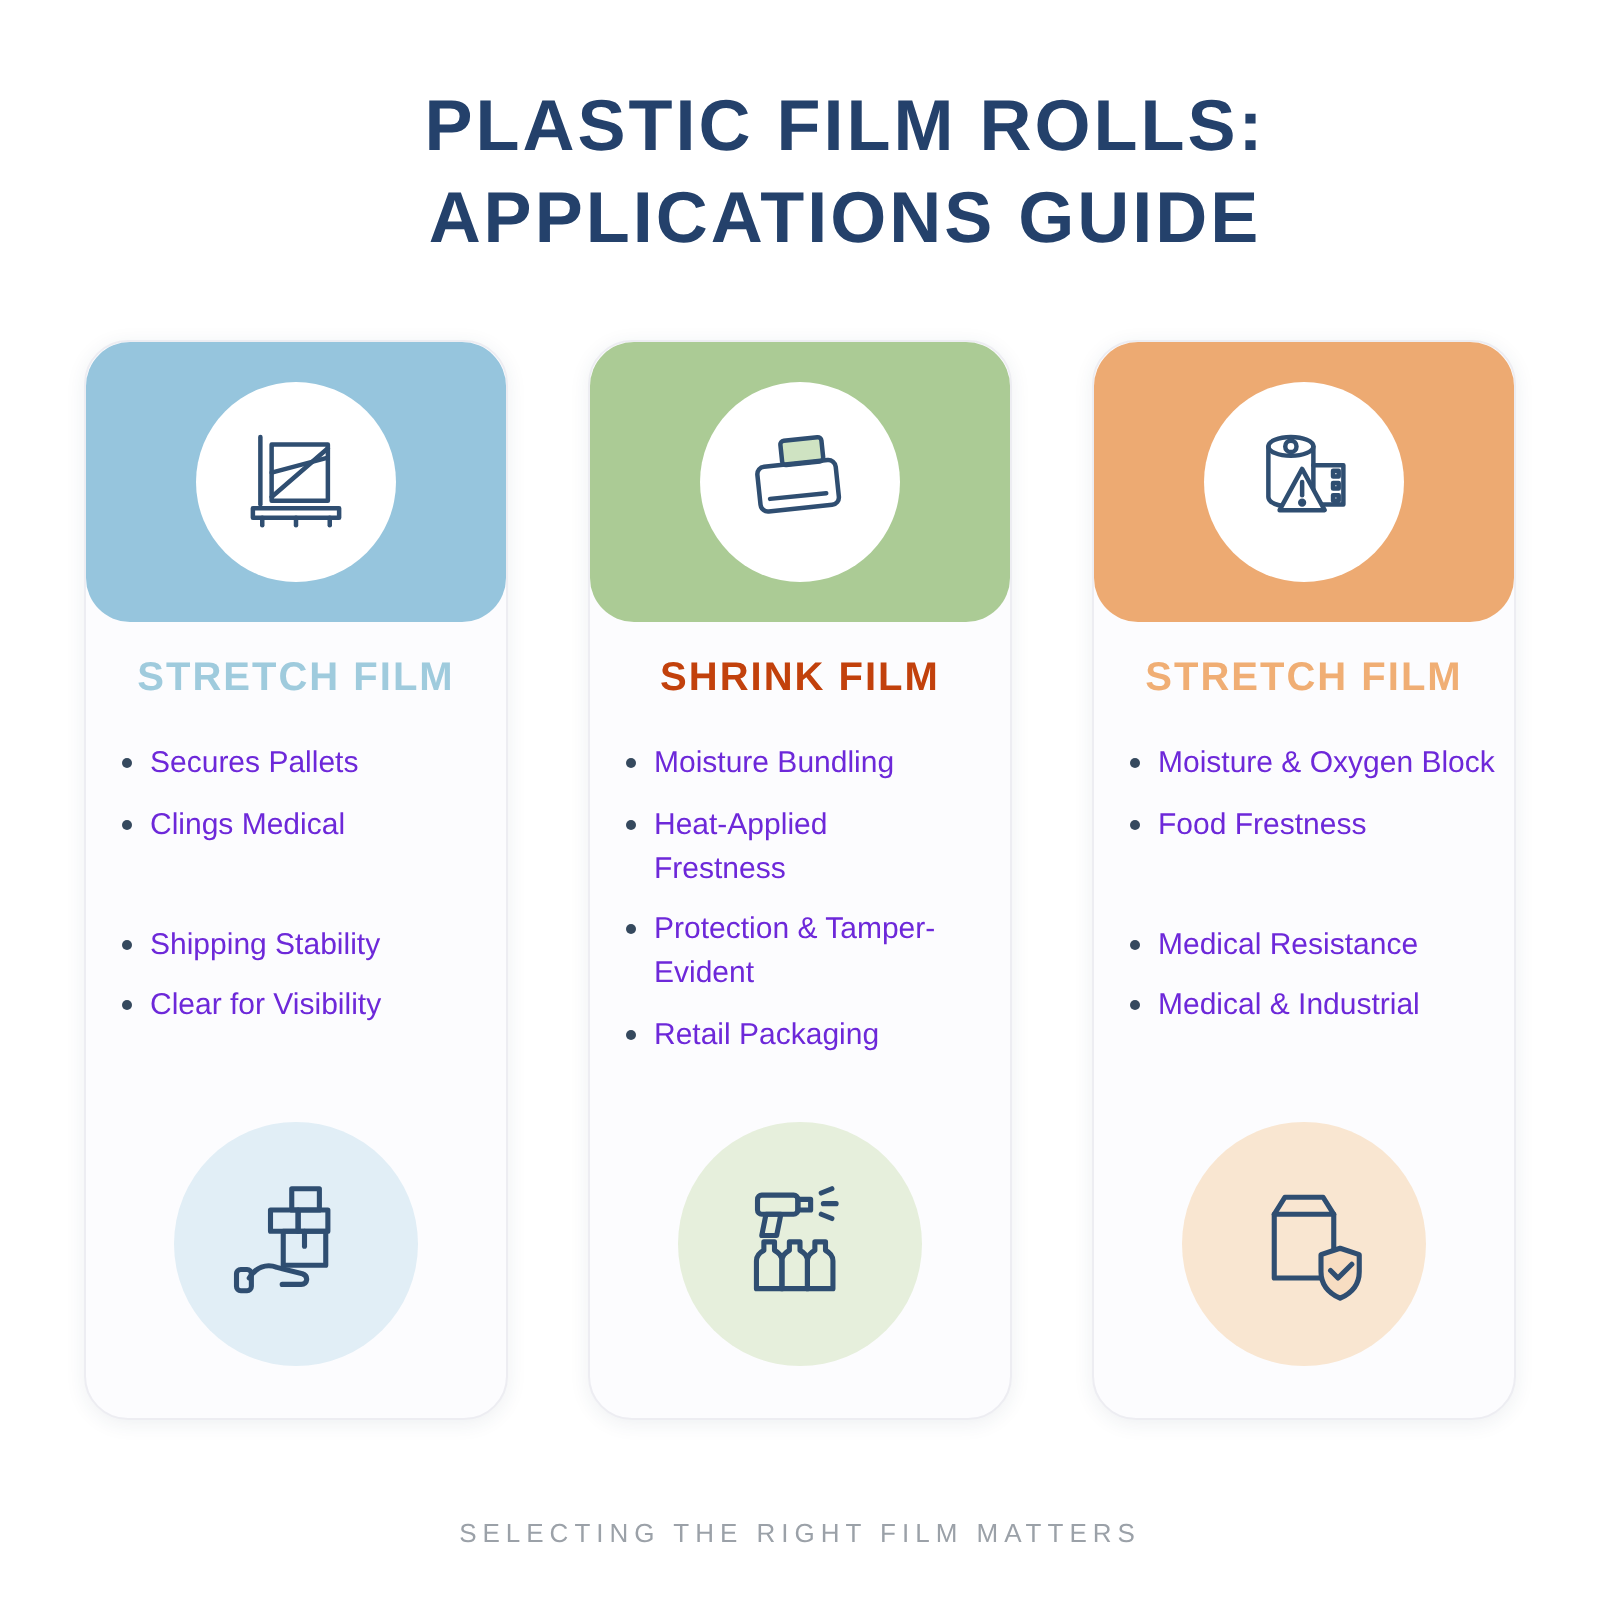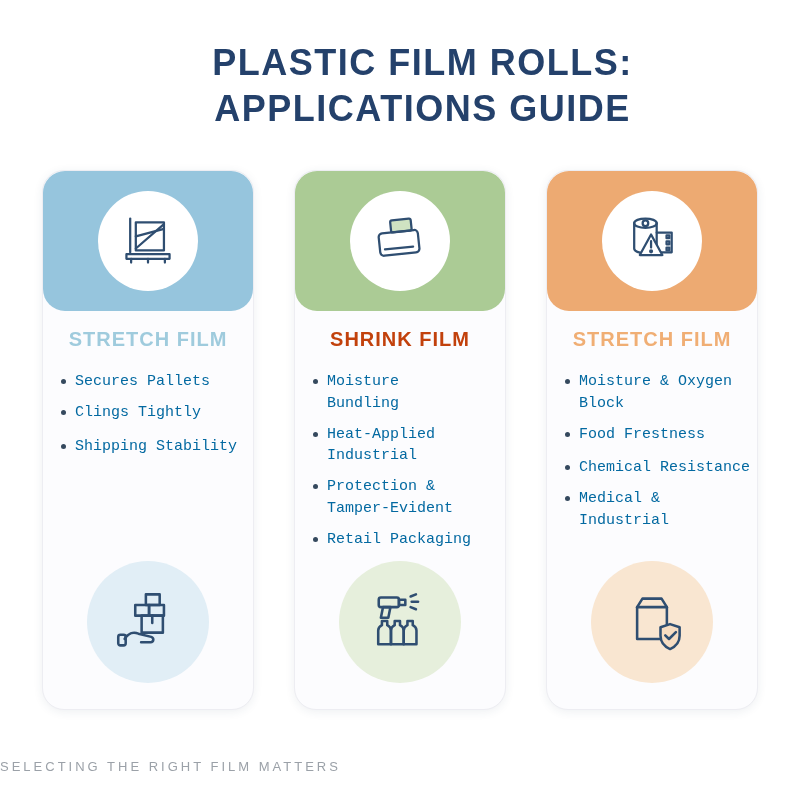--- a/index.html
+++ b/index.html
@@ -37,37 +37,37 @@
   .card-title {
     margin-top:17px; text-align:center; font-size:20px; font-weight:bold;
     letter-spacing:1px;
   }
   .card.stretch .card-title { color:#9fcbdd; }
   .card.shrink  .card-title { color:#c2410c; }
   .card.barrier .card-title { color:#f0ae74; }
   .bullets { list-style:none; margin:20px 6px 0 18px; }
   .card.shrink .bullets { margin-right:28px; }
   .bullets li {
-    position:relative; padding-left:14px; color:#0369a1; font-size:15px;
-    line-height:1.45; margin-bottom:9px;font-family:Liberation Mono, monospace;
+    position:relative; padding-left:14px; color:#6d28d9; font-size:15px;
+    line-height:1.45; margin-bottom:9px;
   }
   .bullets li::before {
     content:""; position:absolute; left:0; top:8px; width:5px; height:5px;
     border-radius:50%; background:#35495e;
   }
-  .bullets li.gap-before { margin-top:12px; }
+  .bullets li.gap-before { margin-top:38px; }
   .bottom-circle {
     margin:auto auto 26px; width:122px; height:122px; border-radius:50%;
     display:flex; align-items:center; justify-content:center;
   }
   .card.stretch .bottom-circle { background:#e1eef6; }
   .card.shrink  .bottom-circle { background:#e6efdc; }
   .card.barrier .bottom-circle { background:#f9e6d1; }
   .footer {
-    position:absolute; bottom:26px; left:0; width:100%; text-align:left;
+    position:absolute; bottom:26px; left:0; width:100%; text-align:center;
     color:#9ba1a8; font-size:13px; letter-spacing:3px;
   }
   svg.icon {
     stroke:#2f4e71; fill:none; stroke-width:2.4;
     stroke-linecap:round; stroke-linejoin:round;
   }
 </style>
 </head>
 <body>
 
@@ -91,22 +91,23 @@
             <rect x="9" y="46" width="46" height="5"></rect>
             <line x1="14" y1="51" x2="14" y2="55"></line>
             <line x1="32" y1="51" x2="32" y2="55"></line>
             <line x1="50" y1="51" x2="50" y2="55"></line>
           </svg>
         </div>
       </div>
       <div class="card-title">STRETCH FILM</div>
       <ul class="bullets">
         <li><span>Secures Pallets</span></li>
-        <li><span>Clings Tightly</span></li>
+        <li><span>Clings Medical</span></li>
         <li class="gap-before"><span>Shipping Stability</span></li>
+        <li><span>Clear for Visibility</span></li>
       </ul>
       <div class="bottom-circle">
         <svg class="icon" viewBox="0 0 64 64" width="68" height="68">
           <rect x="30" y="6" width="13" height="10"></rect>
           <rect x="20" y="16" width="13" height="10"></rect>
           <rect x="33" y="16" width="14" height="10"></rect>
           <rect x="26" y="26" width="20" height="16"></rect>
           <line x1="36" y1="26" x2="36" y2="33"></line>
           <path d="M10 48 c3 -5 8 -7 13 -5 l12 3 c3 1 2.5 5 -0.5 5 l-9 0"></path>
           <rect x="4" y="44" width="7" height="10" rx="2"></rect>
@@ -120,21 +121,21 @@
           <svg class="icon" viewBox="0 0 64 64" width="60" height="60">
             <rect x="22" y="9" width="22" height="13" rx="2" transform="rotate(-6 33 16)" style="fill:#cfe3c2"></rect>
             <rect x="10" y="22" width="42" height="24" rx="4" transform="rotate(-6 31 34)"></rect>
             <line x1="16" y1="41" x2="46" y2="38"></line>
           </svg>
         </div>
       </div>
       <div class="card-title">SHRINK FILM</div>
       <ul class="bullets">
         <li><span>Moisture Bundling</span></li>
-        <li><span>Heat-Applied Industrial</span></li>
+        <li><span>Heat-Applied Frestness</span></li>
         <li><span>Protection &amp; Tamper-Evident</span></li>
         <li><span>Retail Packaging</span></li>
       </ul>
       <div class="bottom-circle">
         <svg class="icon" viewBox="0 0 64 64" width="68" height="68">
           <rect x="12" y="9" width="19" height="9" rx="2"></rect>
           <rect x="31" y="11" width="6" height="5"></rect>
           <path d="M16 18 l7 0 l-2 10 l-7 0 z"></path>
           <line x1="42" y1="8" x2="47" y2="6"></line>
           <line x1="43" y1="13" x2="49" y2="13"></line>
@@ -163,21 +164,21 @@
             <path d="M31 25 L43 47 H19 Z" style="fill:#ffffff"></path>
             <line x1="31" y1="32" x2="31" y2="39"></line>
             <circle cx="31" cy="43" r="1" style="fill:#2f4e71"></circle>
           </svg>
         </div>
       </div>
       <div class="card-title">STRETCH FILM</div>
       <ul class="bullets">
         <li><span>Moisture &amp; Oxygen Block</span></li>
         <li><span>Food Frestness</span></li>
-        <li class="gap-before"><span>Chemical Resistance</span></li>
+        <li class="gap-before"><span>Medical Resistance</span></li>
         <li><span>Medical &amp; Industrial</span></li>
       </ul>
       <div class="bottom-circle">
         <svg class="icon" viewBox="0 0 64 64" width="68" height="68">
           <path d="M18 18 l5 -8 h18 l5 8 v30 h-28 z"></path>
           <line x1="18" y1="18" x2="46" y2="18"></line>
           <path d="M40 37 l9 -3 l9 3 v8 c0 7 -4.5 10.5 -9 12.5 c-4.5 -2 -9 -5.5 -9 -12.5 z" style="fill:#f7ddc2"></path>
           <path d="M44.5 44.5 l3.5 3.5 l6.5 -6.5"></path>
         </svg>
       </div>

